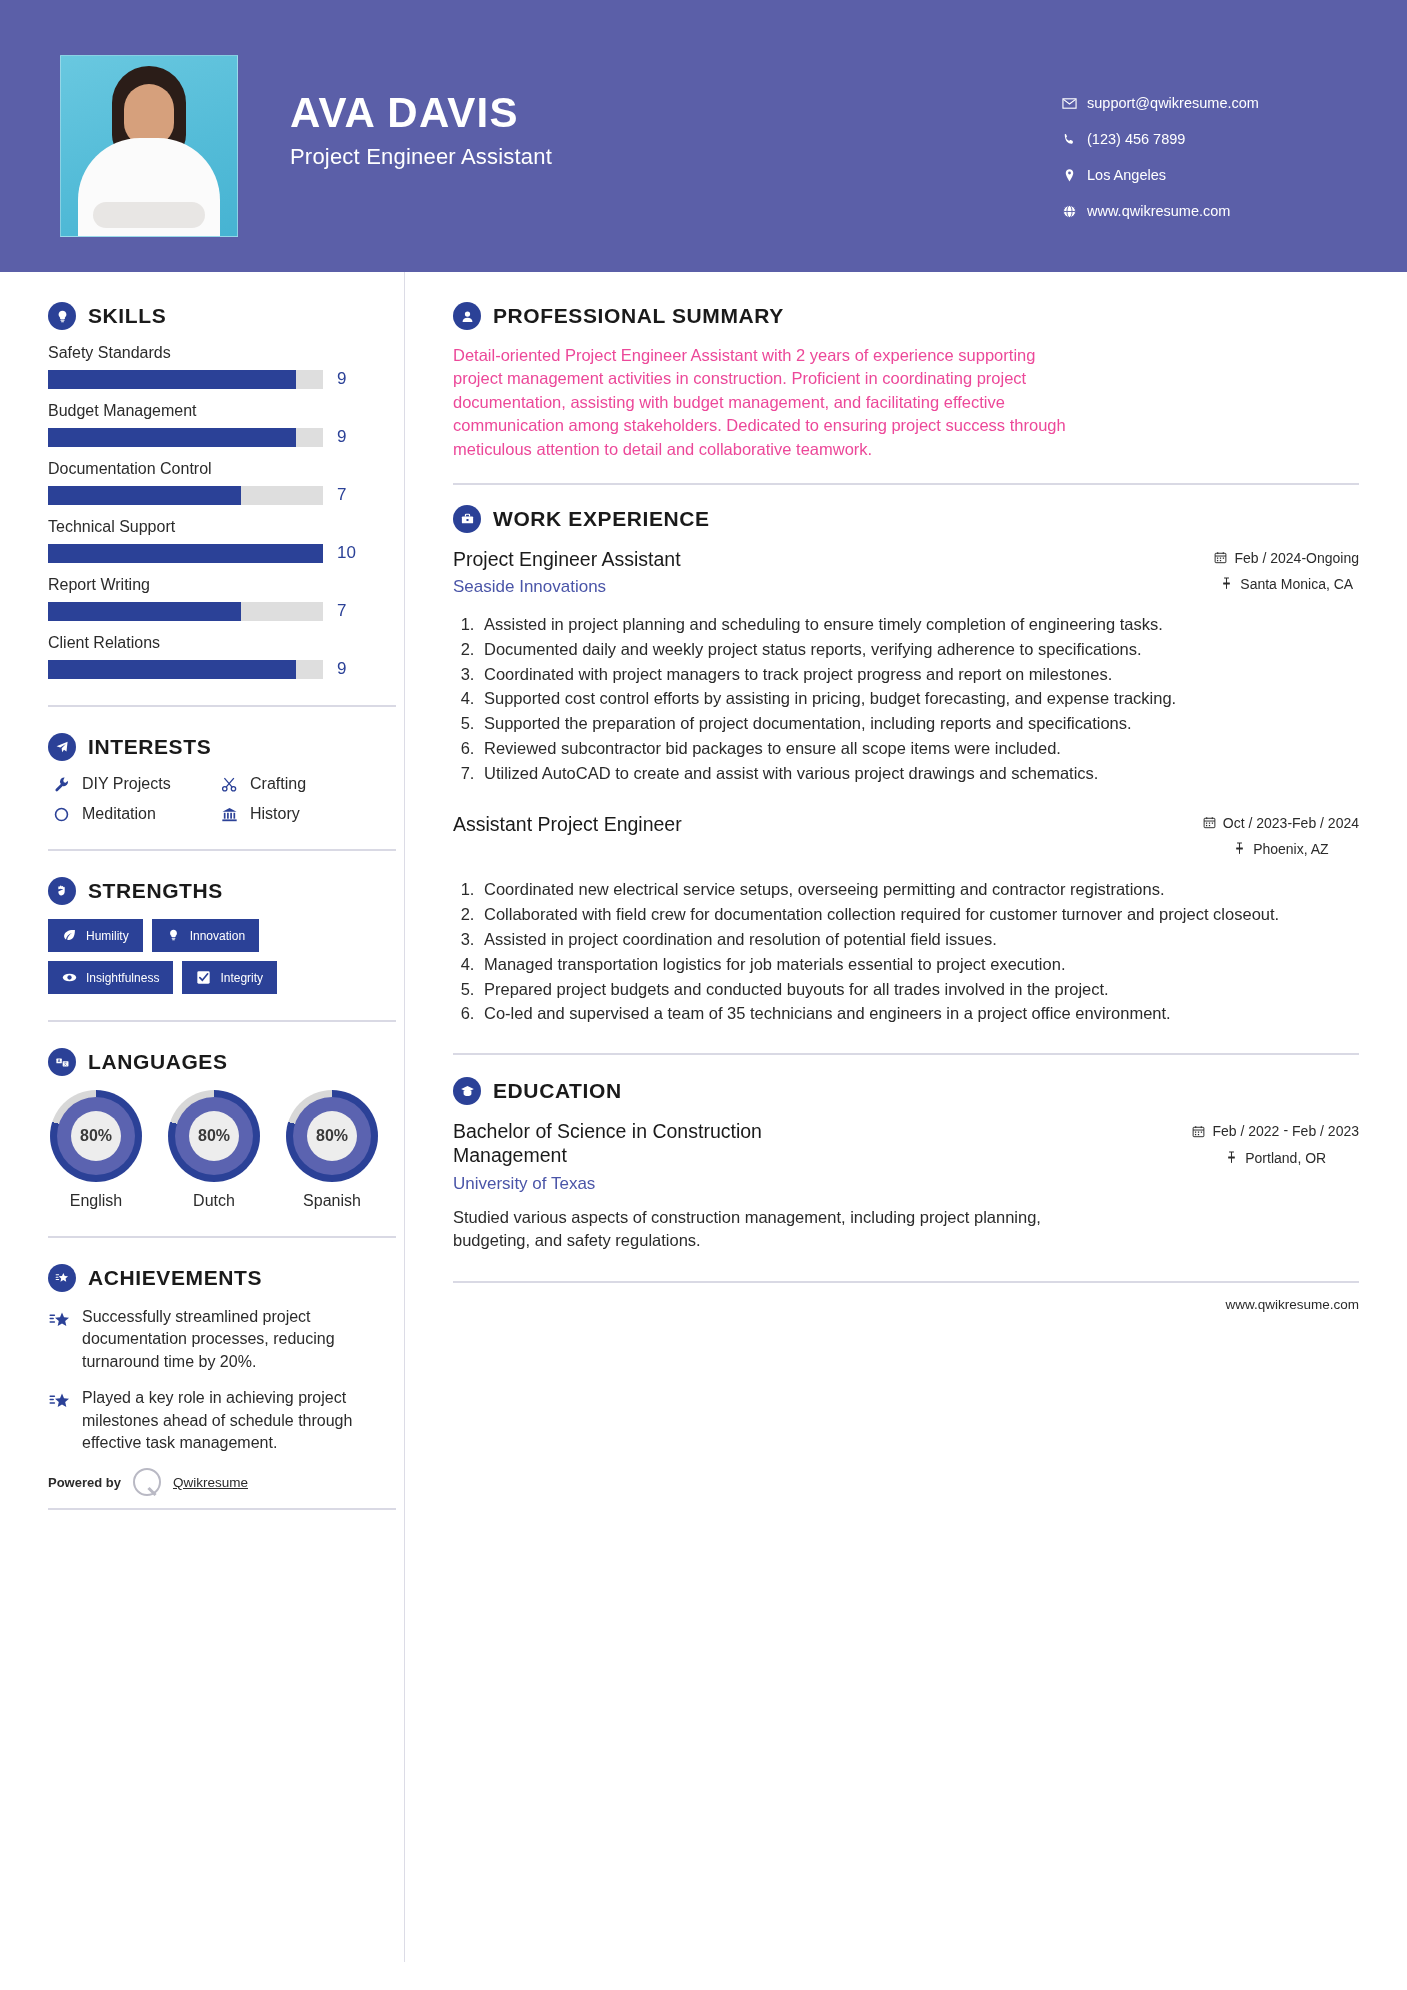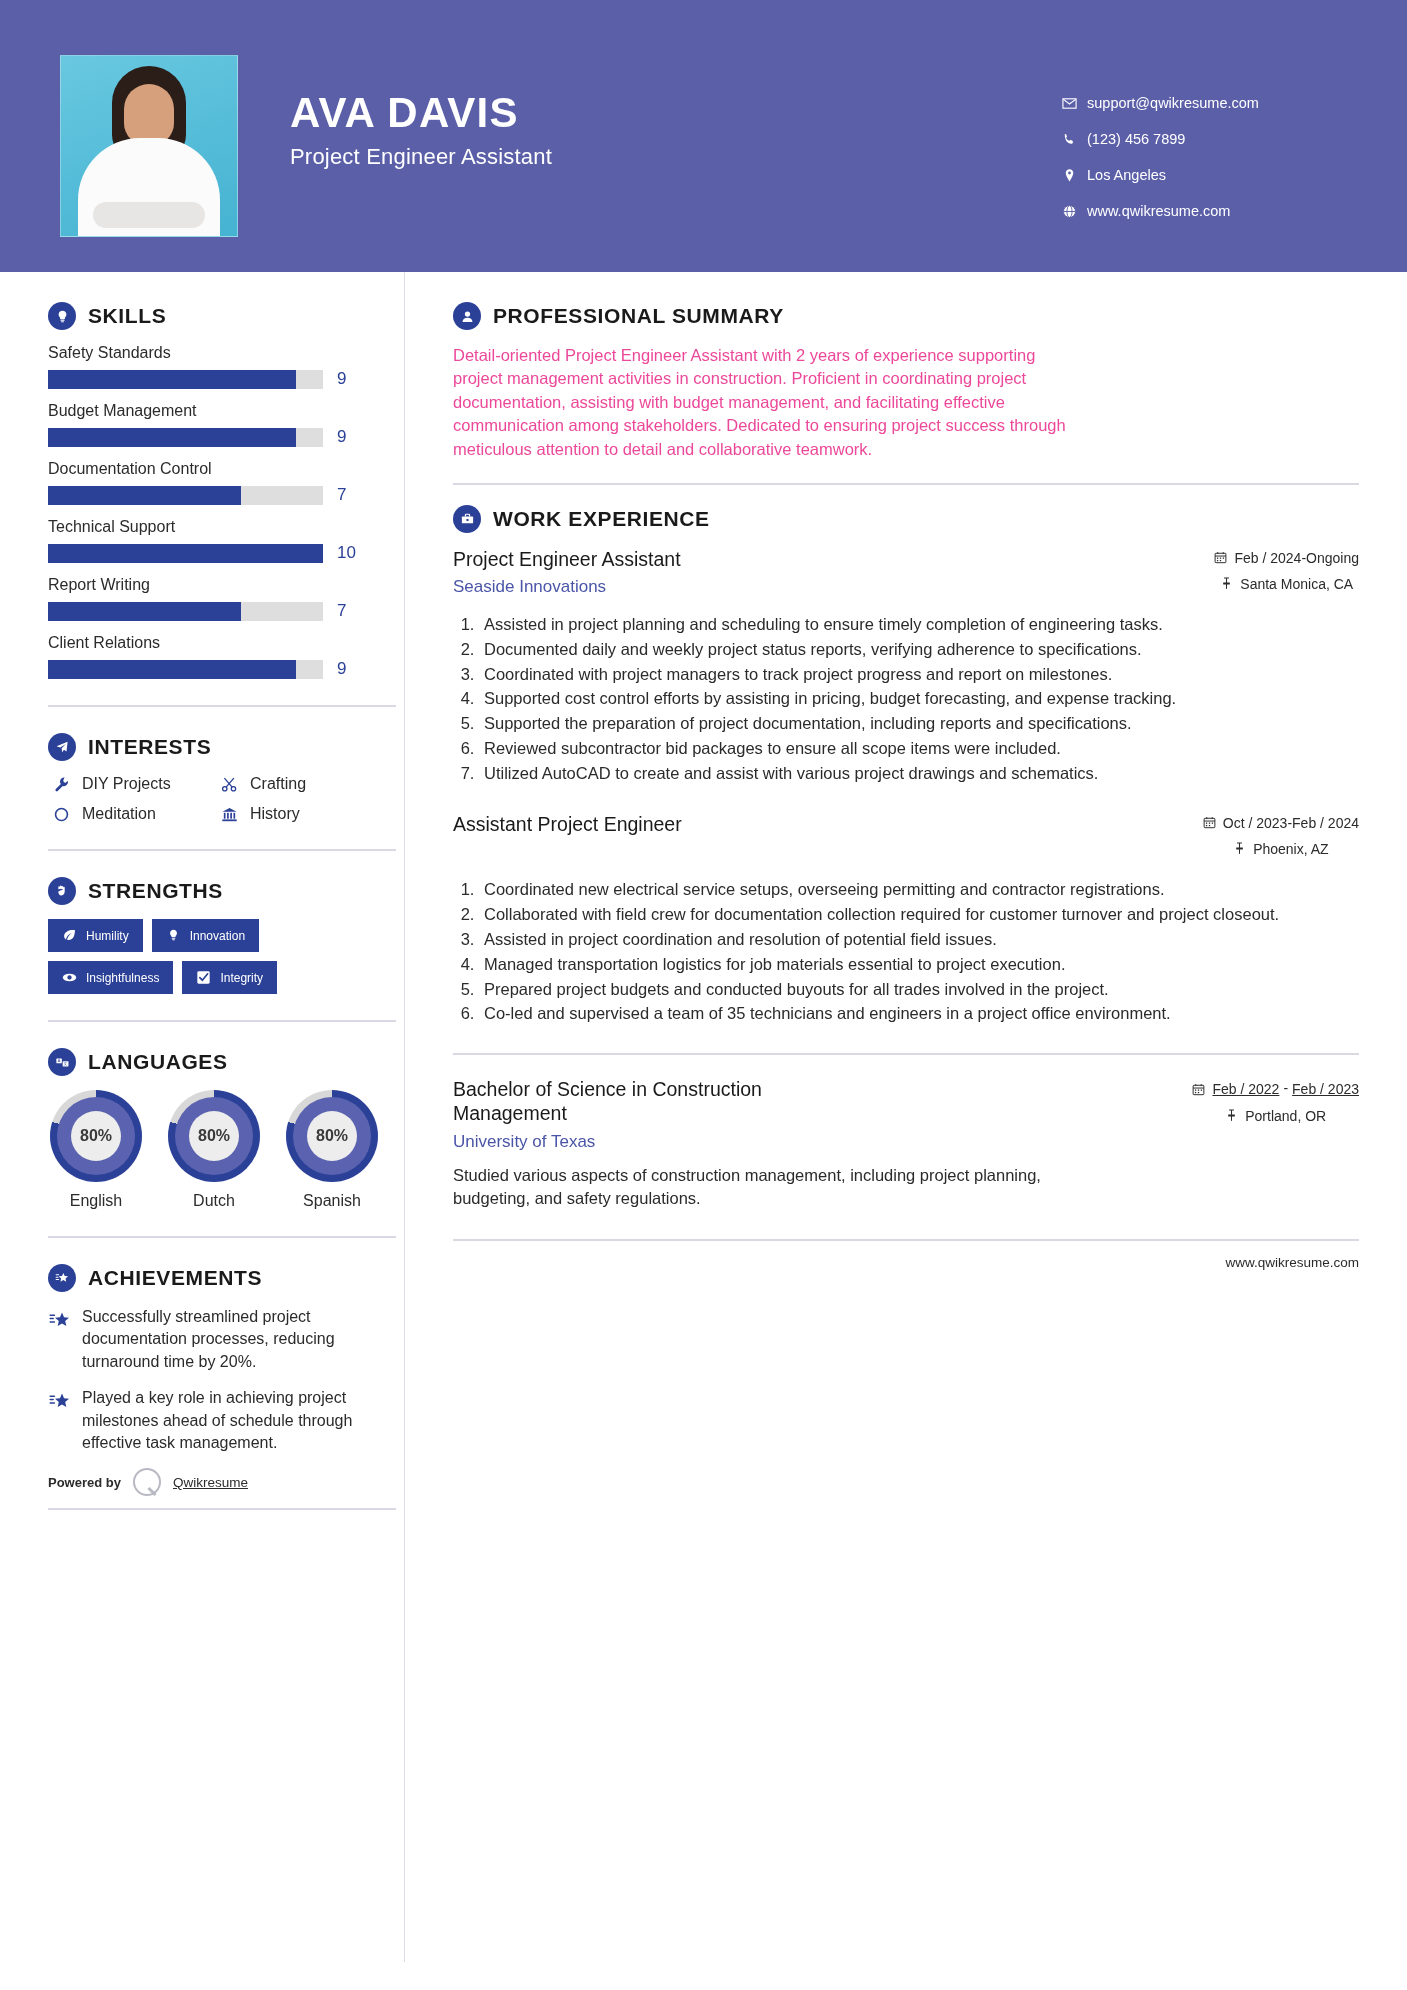--- a/index.html
+++ b/index.html
@@ -364,21 +364,20 @@
     align-items: flex-start;
     justify-content: flex-end;
     font-size: 14px;
     color: #2b2b2b;
     margin-bottom: 9px;
   }
   .edu-dates .mi { margin-right: 7px; padding-top: 3px; }
   .edu-d {
     line-height: 1.3;
     text-align: right;
-    text-decoration: underline;
   }
   .edu-dash { margin: 0 4px; align-self: flex-start; }
 
   ol.bullets {
     margin: 11px 0 0 0;
     padding-left: 26px;
   }
   ol.bullets li {
     font-size: 16.5px;
     line-height: 1.38;
@@ -835,20 +834,29 @@
             <li>Managed transportation logistics for job materials essential to project execution.</li>
             <li>Prepared project budgets and conducted buyouts for all trades involved in the project.</li>
             <li>Co-led and supervised a team of 35 technicians and engineers in a project office environment.</li>
           </ol>
         </div>
       </div>
 
       <div class="hr" style="margin:28px 0 22px 0;"></div>
 
       <div>
+        <div class="sec-head">
+          <span class="sec-icon">
+            <svg width="17" height="17" viewBox="0 0 20 20">
+                <path d="M10 3.6 2.6 7.2 10 10.8l7.4-3.6z" fill="#fff"></path>
+                <path d="M5.4 9.4v3.6c0 1.3 2.1 2.4 4.6 2.4s4.6-1.1 4.6-2.4V9.4" fill="#fff"></path>
+              </svg>
+          </span>
+          <span class="sec-title">EDUCATION</span>
+        </div>
         <div class="job-head">
           <div class="job-left" style="max-width:380px;">
             <div class="job-title">Bachelor of Science in Construction Management</div>
             <div class="job-company">University of Texas</div>
           </div>
           <div class="job-meta">
             <div class="edu-dates">
               <span class="mi">
                 <svg width="13" height="13" viewBox="0 0 16 16">
                     <rect x="1.4" y="2.8" width="13.2" height="11.6" rx="1" fill="none" stroke="#2b2b2b" stroke-width="1.2"></rect>

